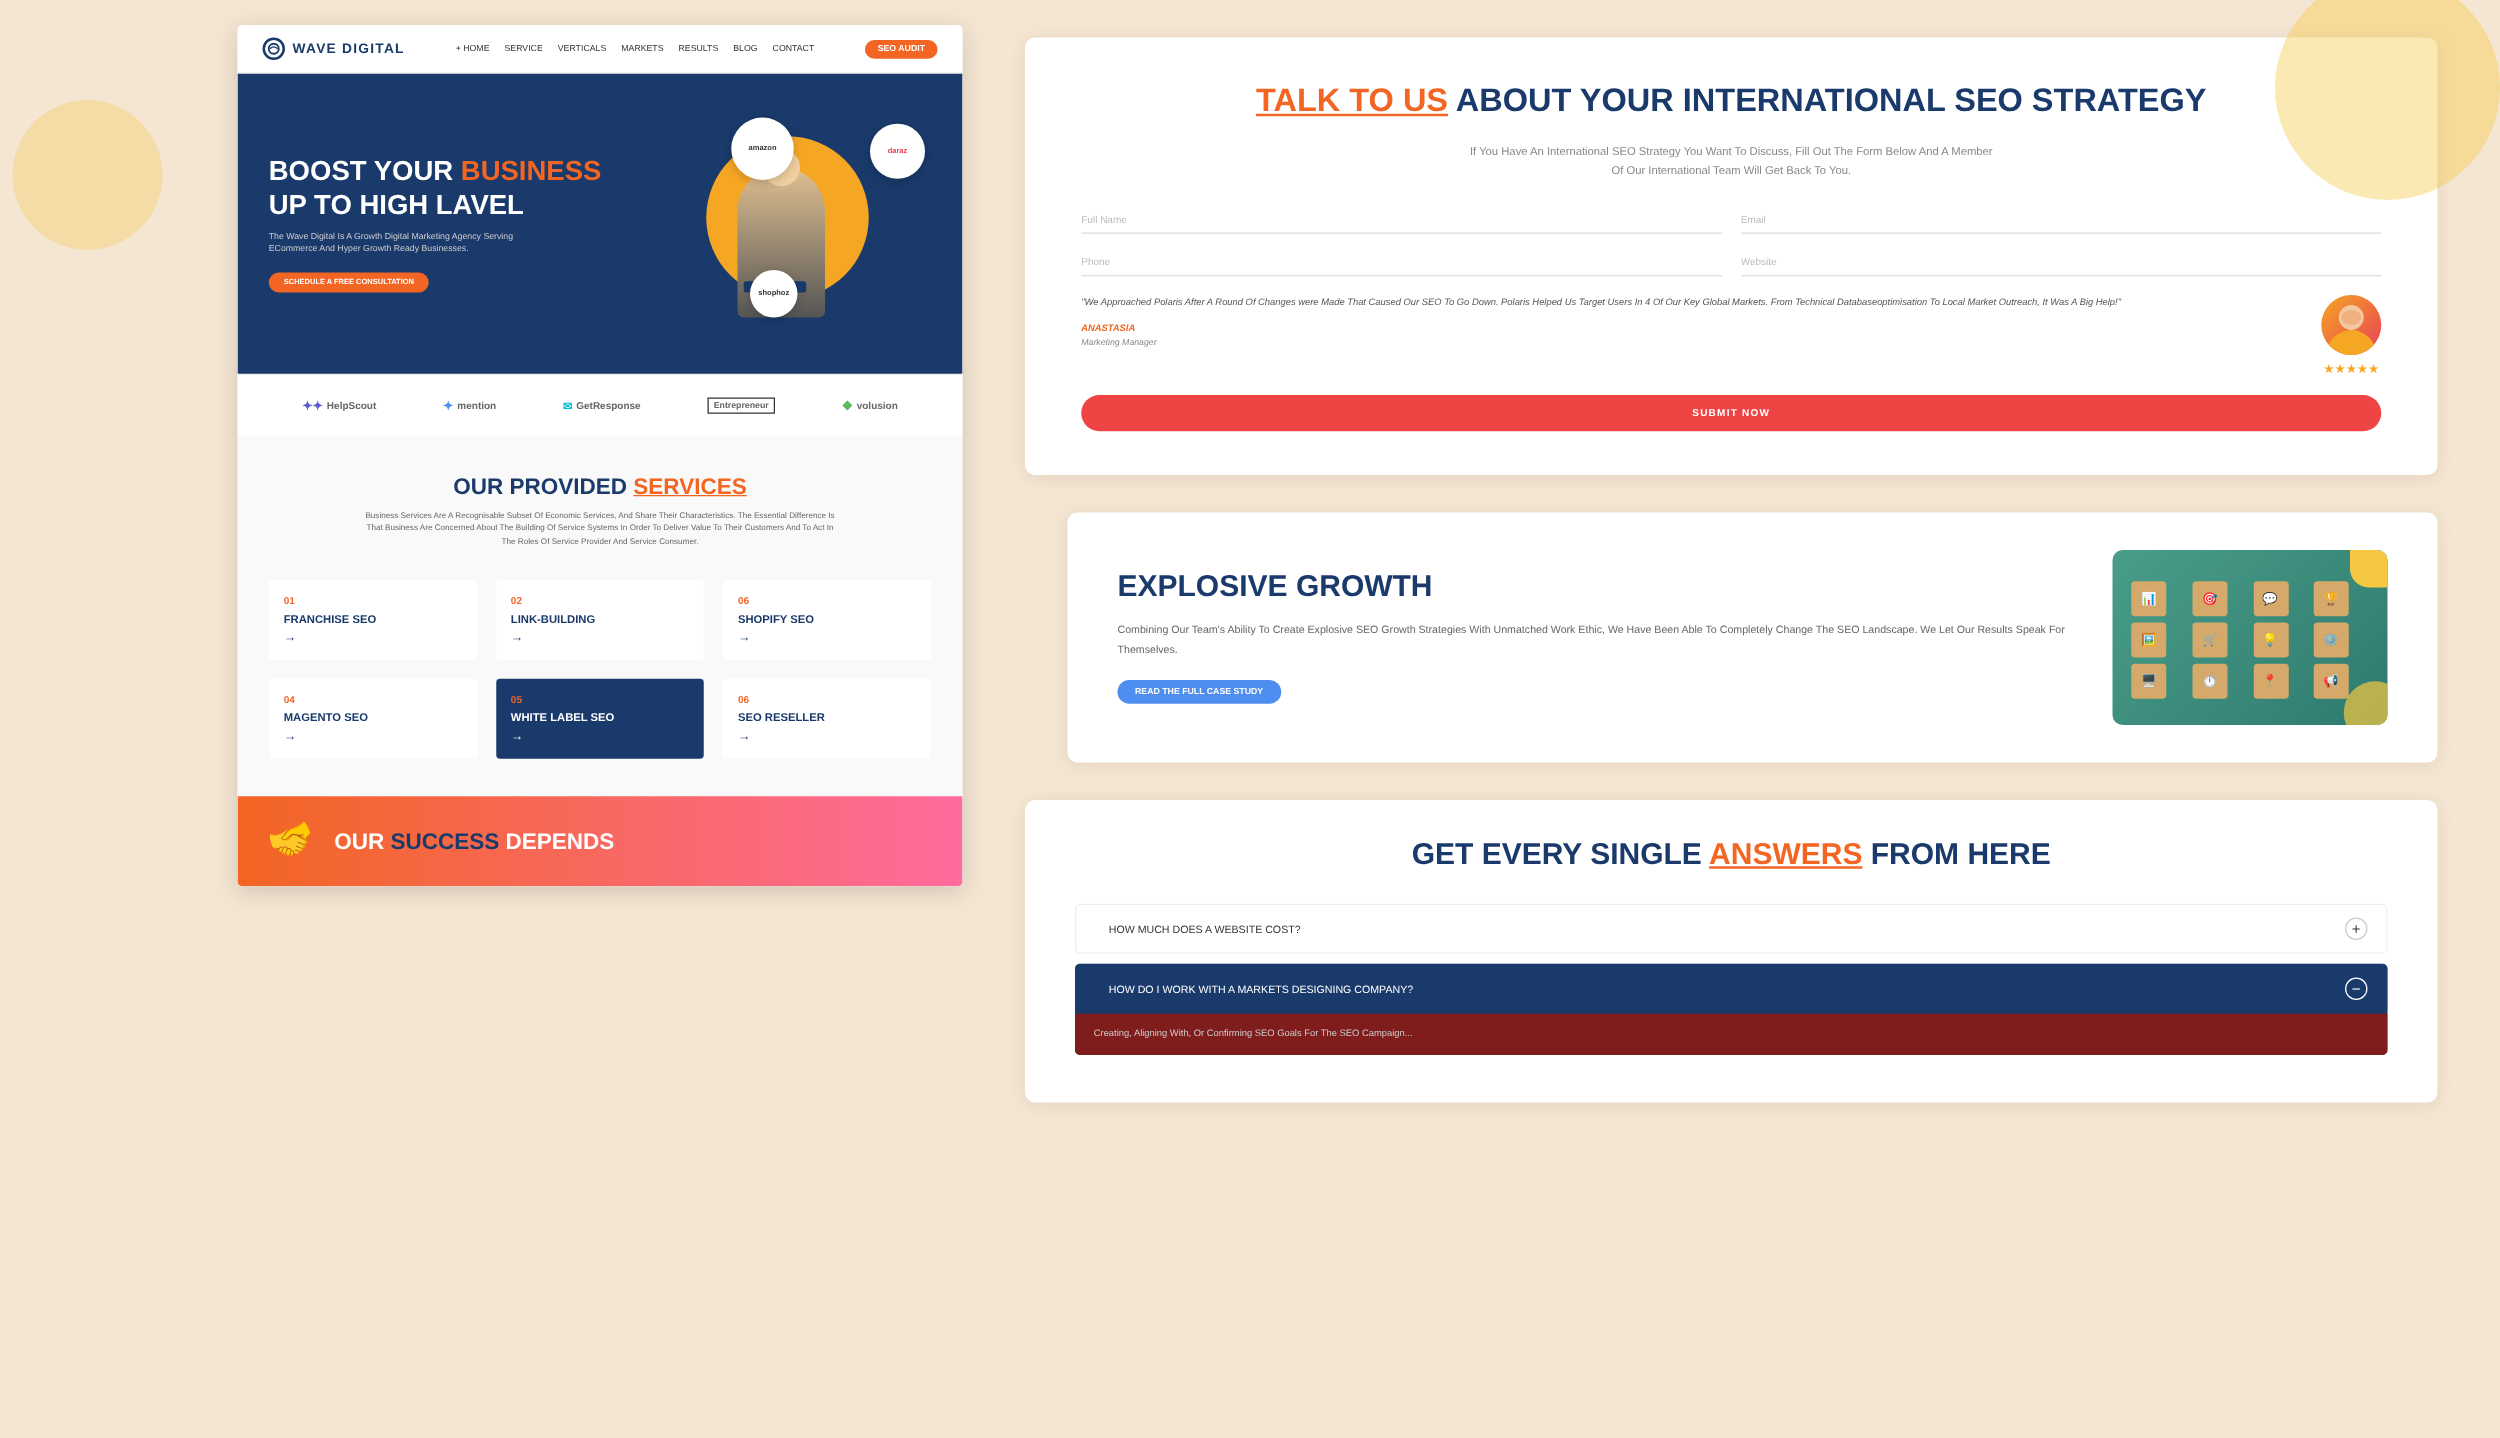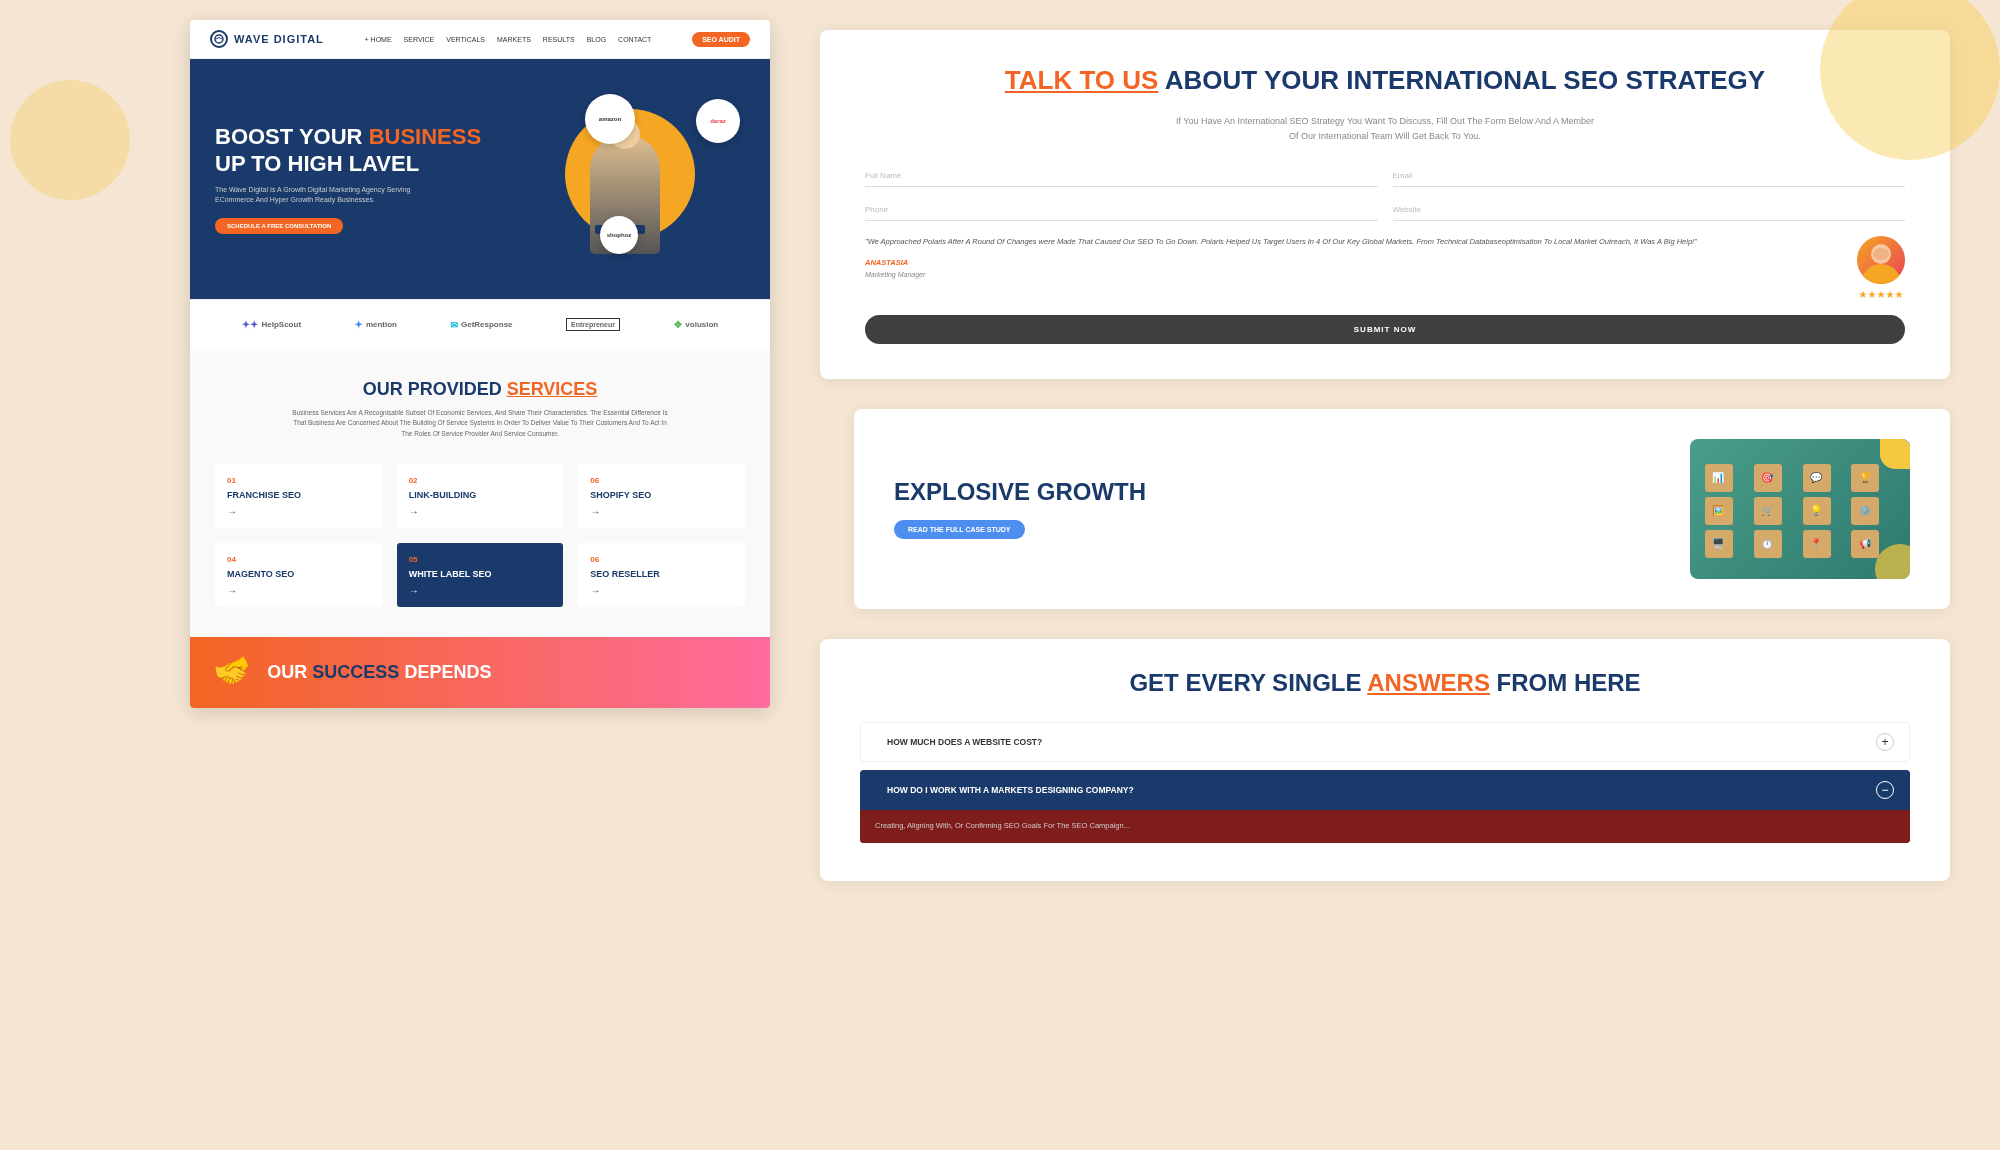--- a/index.html
+++ b/index.html
@@ -270,21 +270,21 @@
       border-bottom: 1px solid #ddd;
       padding: 6px 0;
       font-size: 8px;
       color: #333;
       outline: none;
       background: transparent;
       resize: none;
       height: 30px;
     }
     .submit-btn {
-      background: #404040;
+      background: #ef4444;
       color: #fff;
       border: none;
       border-radius: 20px;
       padding: 10px 0;
       width: 100%;
       font-size: 8px;
       font-weight: 700;
       cursor: pointer;
       margin-top: 15px;
       letter-spacing: 1px;
@@ -415,21 +415,21 @@
       border: 1px solid #eee;
       border-radius: 4px;
       cursor: pointer;
     }
     .faq-item.open .faq-question {
       border-color: #1a3a6b;
       background: #1a3a6b;
     }
     .faq-q-text {
       font-size: 8.5px;
-      font-weight: 700;
+      font-weight: 400;
       color: #333;
       padding-left: 11px;
     }
     .faq-item.open .faq-q-text { color: #fff; }
     .faq-toggle {
       width: 18px; height: 18px;
       border-radius: 50%;
       border: 1px solid #ccc;
       display: flex; align-items: center; justify-content: center;
       font-size: 12px;
@@ -648,20 +648,21 @@
         </div>
       </div>
 
       <button class="submit-btn" type="button">SUBMIT NOW</button>
     </form>
   </div>
 
   <div class="growth-card">
     <div class="growth-content">
       <h2 class="growth-title">EXPLOSIVE GROWTH</h2>
+      <p class="growth-sub">Combining Our Team's Ability To Create Explosive SEO Growth Strategies With Unmatched Work Ethic, We Have Been Able To Completely Change The SEO Landscape. We Let Our Results Speak For Themselves.</p>
       <button class="growth-btn">READ THE FULL CASE STUDY</button>
     </div>
     <div class="growth-image">
       <div class="growth-image-overlay"></div>
       <div class="blocks-grid">
         <div class="block">📊</div>
         <div class="block">🎯</div>
         <div class="block">💬</div>
         <div class="block">🏆</div>
         <div class="block">🖼️</div>

